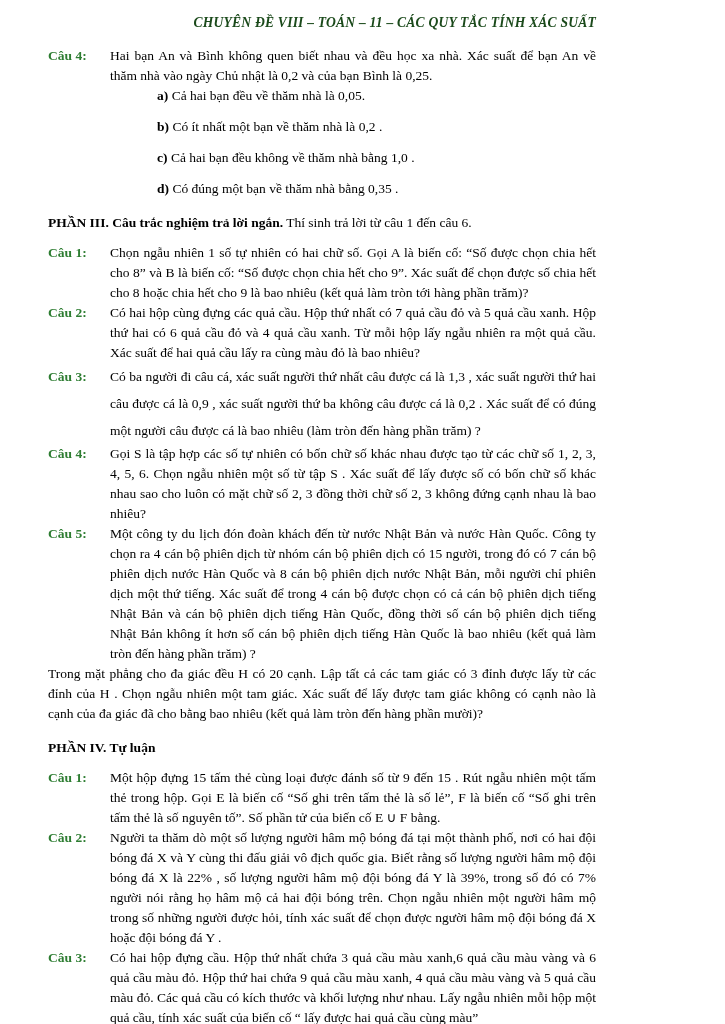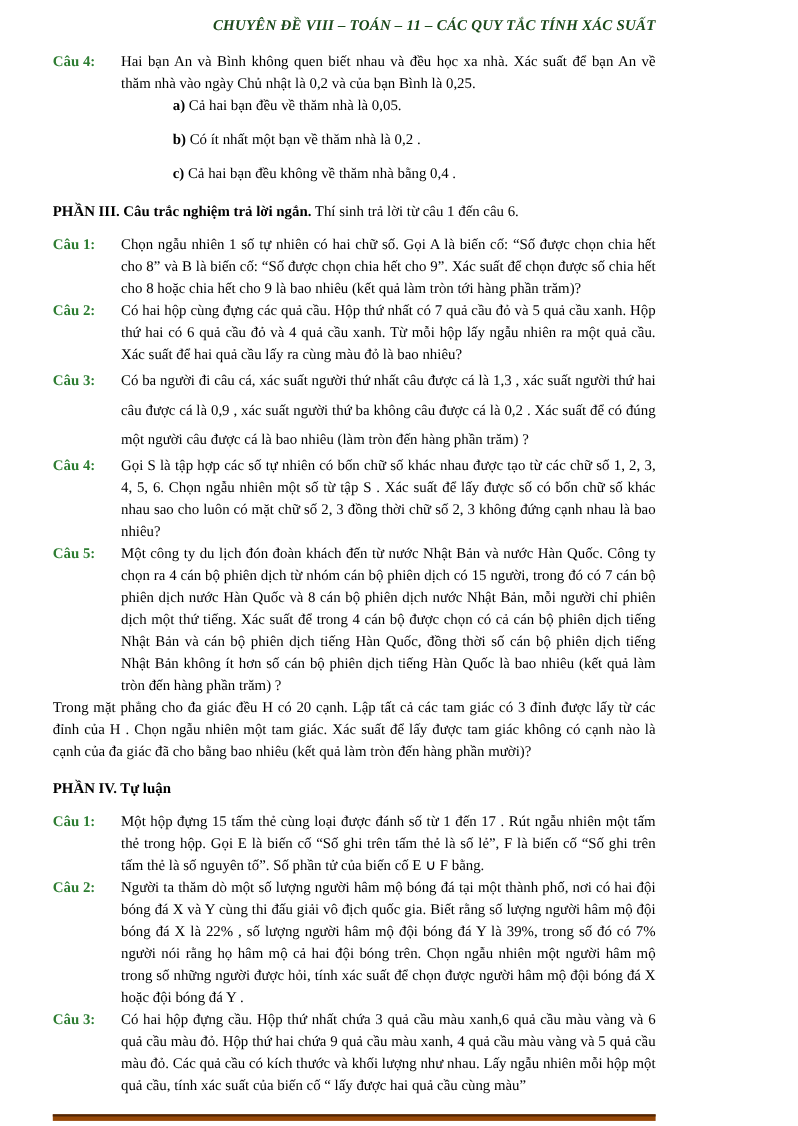--- a/index.html
+++ b/index.html
@@ -64,21 +64,24 @@
     <div class="q-label">Câu 4:</div>
     <div class="q-body">
       <span>Hai bạn An và Bình không quen biết nhau và đều học xa nhà. Xác suất để bạn An về thăm nhà vào ngày Chủ nhật là 0,2 và của bạn Bình là 0,25.</span>
       <div class="option first">
         <span class="marker">a)</span><span> Cả hai bạn đều về thăm nhà là 0,05.</span>
       </div>
       <div class="option">
         <span class="marker">b)</span><span> Có ít nhất một bạn về thăm nhà là 0,2 .</span>
       </div>
       <div class="option">
-        <span class="marker">c)</span><span> Cả hai bạn đều không về thăm nhà bằng 0,4 .</span>
+        <span class="marker">c)</span><span> Cả hai bạn đều không về thăm nhà bằng 1,0 .</span>
+      </div>
+      <div class="option">
+        <span class="marker">d)</span><span> Có đúng một bạn về thăm nhà bằng 0,35 .</span>
       </div>
     </div>
   </div>
 
   <div class="section-heading">
     <span class="bold">PHẦN III. Câu trắc nghiệm trả lời ngắn.</span><span> Thí sinh trả lời từ câu 1 đến câu 6.</span>
   </div>
 
   <div class="q-row">
     <div class="q-label">Câu 1:</div>
@@ -103,21 +106,21 @@
   <div class="q-row">
     <div class="q-body">Trong mặt phẳng cho đa giác đều H  có 20 cạnh. Lập tất cả các tam giác có 3 đỉnh được lấy từ các đỉnh của H . Chọn ngẫu nhiên một tam giác. Xác suất để lấy được tam giác không có cạnh nào là cạnh của đa giác đã cho bằng bao nhiêu (kết quả làm tròn đến hàng phần mười)?</div>
   </div>
 
   <div class="section-heading">
     <span class="bold">PHẦN IV. Tự luận</span>
   </div>
 
   <div class="q-row">
     <div class="q-label">Câu 1:</div>
-    <div class="q-body">Một hộp đựng 15 tấm thẻ cùng loại được đánh số từ 1  đến 17 . Rút ngẫu nhiên một tấm thẻ trong hộp. Gọi E  là biến cố “Số ghi trên tấm thẻ là số lẻ”, F  là biến cố “Số ghi trên tấm thẻ là số nguyên tố”. Số phần tử của biến cố E ∪ F  bằng.</div>
+    <div class="q-body">Một hộp đựng 15 tấm thẻ cùng loại được đánh số từ 9  đến 15 . Rút ngẫu nhiên một tấm thẻ trong hộp. Gọi E  là biến cố “Số ghi trên tấm thẻ là số lẻ”, F  là biến cố “Số ghi trên tấm thẻ là số nguyên tố”. Số phần tử của biến cố E ∪ F  bằng.</div>
   </div>
   <div class="q-row">
     <div class="q-label">Câu 2:</div>
     <div class="q-body">Người ta thăm dò một số lượng người hâm mộ bóng đá tại một thành phố, nơi có hai đội bóng đá X  và Y  cùng thi đấu giải vô địch quốc gia. Biết rằng số lượng người hâm mộ đội bóng đá X  là 22% , số lượng người hâm mộ đội bóng đá Y  là 39%, trong số đó có 7%  người nói rằng họ hâm mộ cả hai đội bóng trên. Chọn ngẫu nhiên một người hâm mộ trong số những người được hỏi, tính xác suất để chọn được người hâm mộ đội bóng đá X  hoặc đội bóng đá Y .</div>
   </div>
   <div class="q-row">
     <div class="q-label">Câu 3:</div>
     <div class="q-body">Có hai hộp đựng cầu. Hộp thứ nhất chứa 3 quả cầu màu xanh,6  quả cầu màu vàng và 6 quả cầu màu đỏ. Hộp thứ hai chứa 9 quả cầu màu xanh, 4 quả cầu màu vàng và 5  quả cầu màu đỏ. Các quả cầu có kích thước và khối lượng như nhau. Lấy ngẫu nhiên mỗi hộp một quả cầu, tính xác suất của biến cố “ lấy được hai quả cầu cùng màu”</div>
   </div>
 

